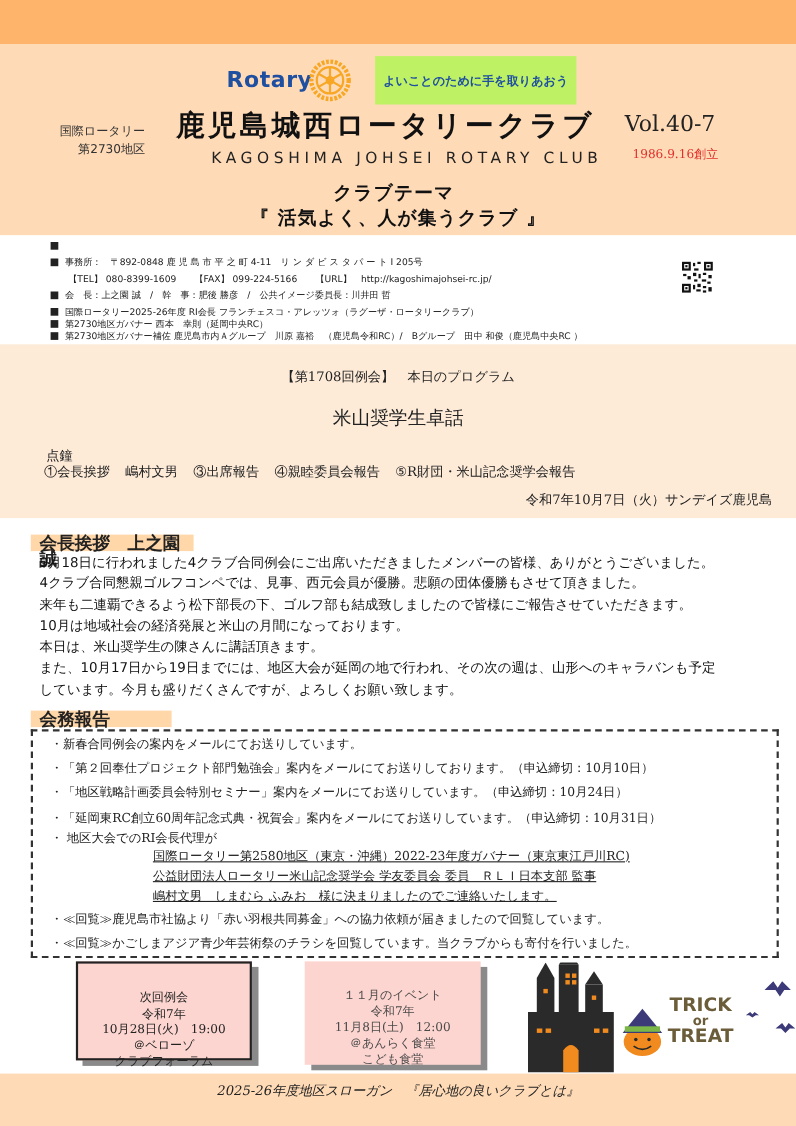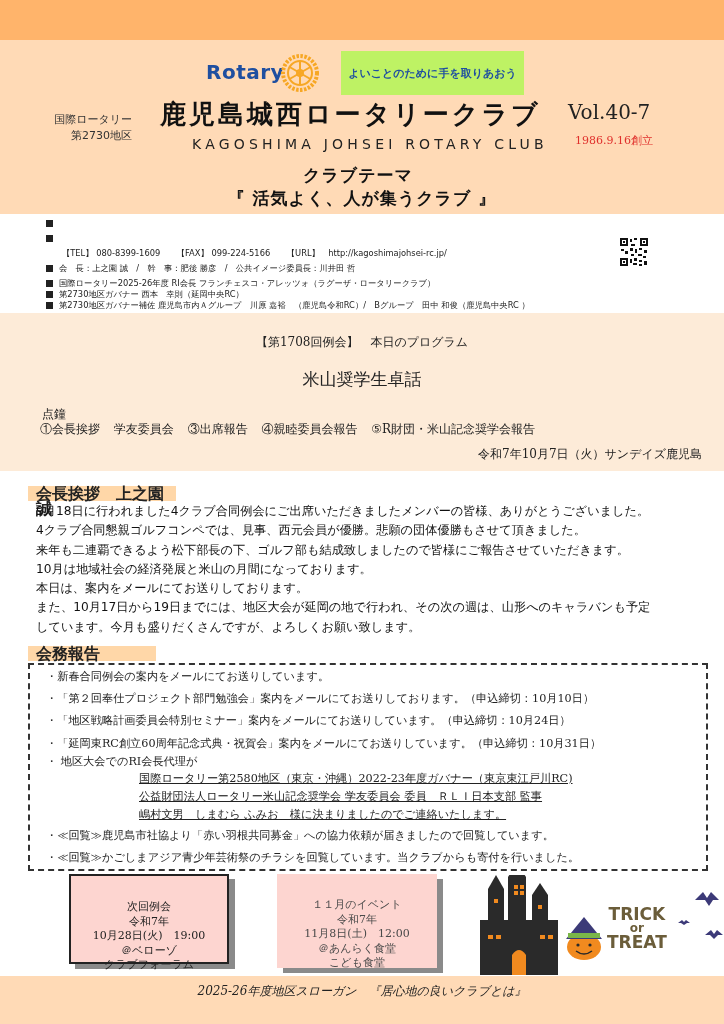--- a/index.html
+++ b/index.html
@@ -82,21 +82,21 @@
 </div>
 <div class="club-name-jp">鹿児島城西ロータリークラブ</div>
 <div class="club-name-en">KAGOSHIMA JOHSEI ROTARY CLUB</div>
 <div class="vol">Vol.40-7</div>
 <div class="founded">1986.9.16創立</div>
 <div class="theme-title">クラブテーマ</div>
 <div class="theme-body">『 活気よく、人が集うクラブ 』</div>
 
 <div class="info"></div>
 <div class="info-line" style="top:218px;"><span class="sq"></span></div>
-<div class="info-line" style="top:233px;"><span class="sq"></span></div>
+<div class="info-line" style="top:233px;"><span class="sq"></span><span>事務所：　〒892-0848 鹿 児 島 市 平 之 町 4-11　リ ン ダ ビ ス タ パ ー ト Ⅰ 205号</span></div>
 <div class="info-line" style="top:248px; left:62px;"><span>【TEL】 080-8399-1609　　【FAX】 099-224-5166　　【URL】　http://kagoshimajohsei-rc.jp/</span></div>
 <div class="info-line" style="top:263px;"><span class="sq"></span><span>会　長：上之園 誠　/　幹　事：肥後 勝彦　/　公共イメージ委員長：川井田 哲</span></div>
 <div class="info-line" style="top:278px;"><span class="sq"></span><span>国際ロータリー2025-26年度 RI会長 フランチェスコ・アレッツォ（ラグーザ・ロータリークラブ）</span></div>
 <div class="info-line" style="top:289px;"><span class="sq"></span><span>第2730地区ガバナー 西本　幸則（延岡中央RC）</span></div>
 <div class="info-line" style="top:300px;"><span class="sq"></span><span>第2730地区ガバナー補佐 鹿児島市内Ａグループ　川原 嘉裕　（鹿児島令和RC）/　Bグループ　田中 和俊（鹿児島中央RC ）</span></div>
 <svg class="qr" viewBox="0 0 30 30">
   <rect x="0" y="0" width="30" height="30" fill="#fff"></rect>
   <g fill="#111">
     <rect x="1" y="1" width="8" height="8"></rect>
       <rect x="3" y="3" width="4" height="4" fill="#fff"></rect>
@@ -127,34 +127,34 @@
       <rect x="20" y="27" width="3" height="2"></rect>
   </g>
 </svg>
 
 <div class="program"></div>
 <div class="program-head">【第1708回例会】　本日のプログラム</div>
 <div class="program-title">米山奨学生卓話</div>
 <div class="program-bell">点鐘</div>
 <div class="program-items">
   <span>①会長挨拶</span>
-  <span>学友委員会</span>
+  <span>嶋村文男</span>
   <span>③出席報告</span>
   <span>④親睦委員会報告</span>
   <span>⑤R財団・米山記念奨学会報告</span>
 </div>
 <div class="program-date">令和7年10月7日（火）サンデイズ鹿児島</div>
 
 <div class="label-bar greet-label">会長挨拶　上之園 誠</div>
 <div class="greet-body">
   <div>9月18日に行われました4クラブ合同例会にご出席いただきましたメンバーの皆様、ありがとうございました。</div>
   <div>4クラブ合同懇親ゴルフコンペでは、見事、西元会員が優勝。悲願の団体優勝もさせて頂きました。</div>
   <div>来年も二連覇できるよう松下部長の下、ゴルフ部も結成致しましたので皆様にご報告させていただきます。</div>
   <div>10月は地域社会の経済発展と米山の月間になっております。</div>
-  <div>本日は、案内をメールにてお送りしております。</div>
+  <div>本日は、米山奨学生の陳さんに講話頂きます。</div>
   <div>また、10月17日から19日までには、地区大会が延岡の地で行われ、その次の週は、山形へのキャラバンも予定</div>
   <div>しています。今月も盛りだくさんですが、よろしくお願い致します。</div>
 </div>
 
 <div class="label-bar report-label">会務報告</div>
 <div class="report-box"></div>
 <div class="report-line" style="top:669px;">・新春合同例会の案内をメールにてお送りしています。</div>
 <div class="report-line" style="top:691px;">・「第２回奉仕プロジェクト部門勉強会」案内をメールにてお送りしております。（申込締切：10月10日）</div>
 <div class="report-line" style="top:713px;">・「地区戦略計画委員会特別セミナー」案内をメールにてお送りしています。（申込締切：10月24日）</div>
 <div class="report-line" style="top:736px;">・「延岡東RC創立60周年記念式典・祝賀会」案内をメールにてお送りしています。（申込締切：10月31日）</div>

